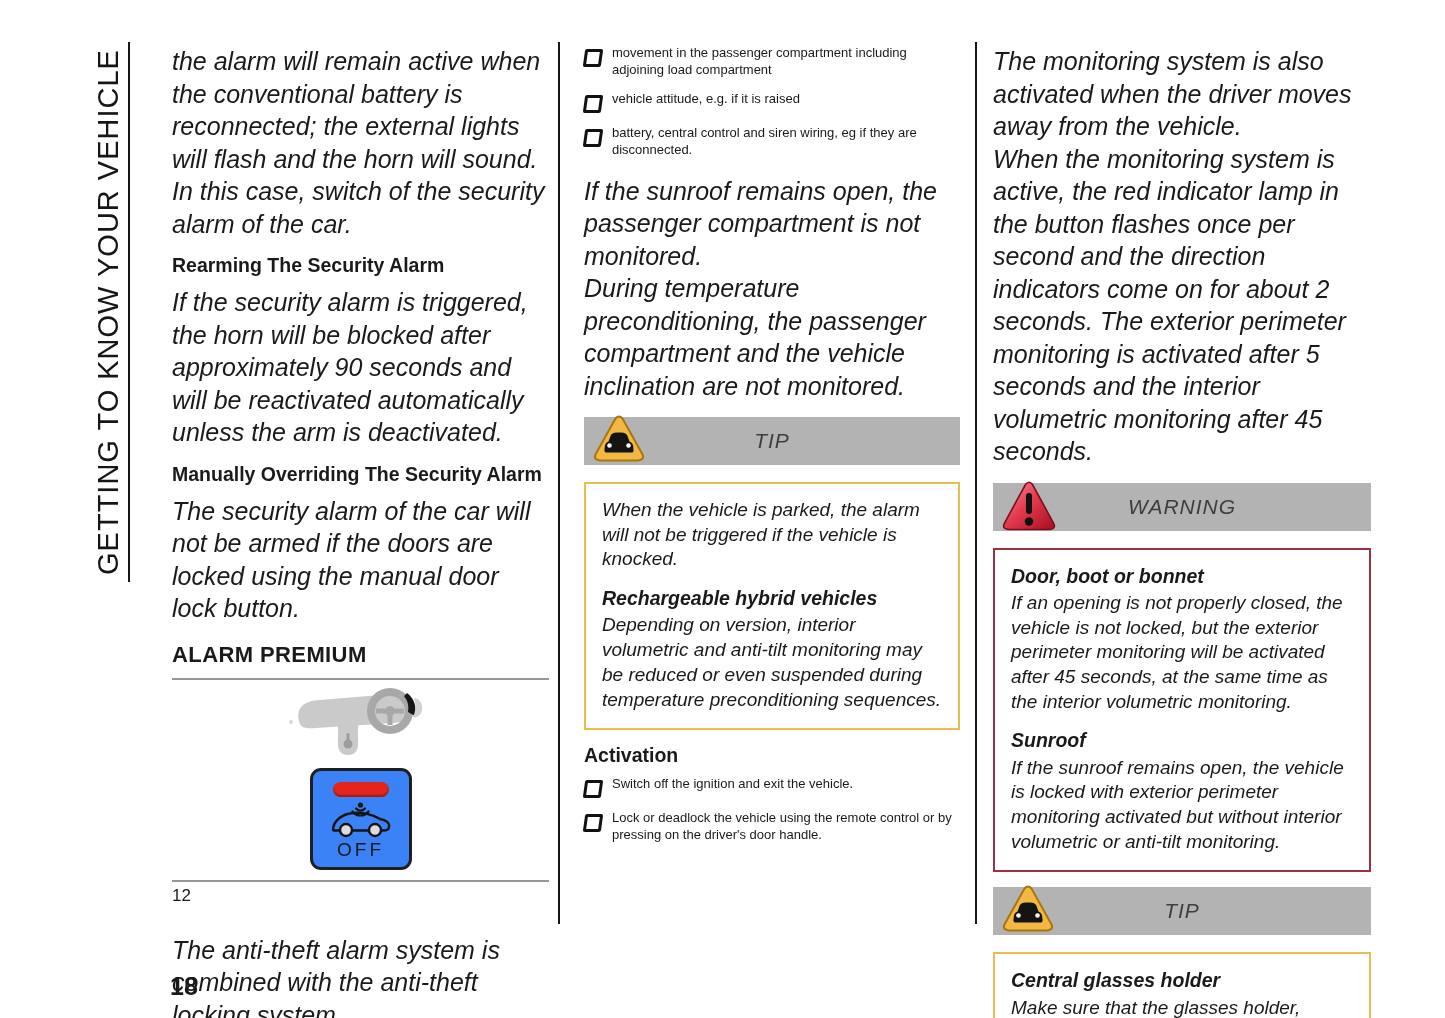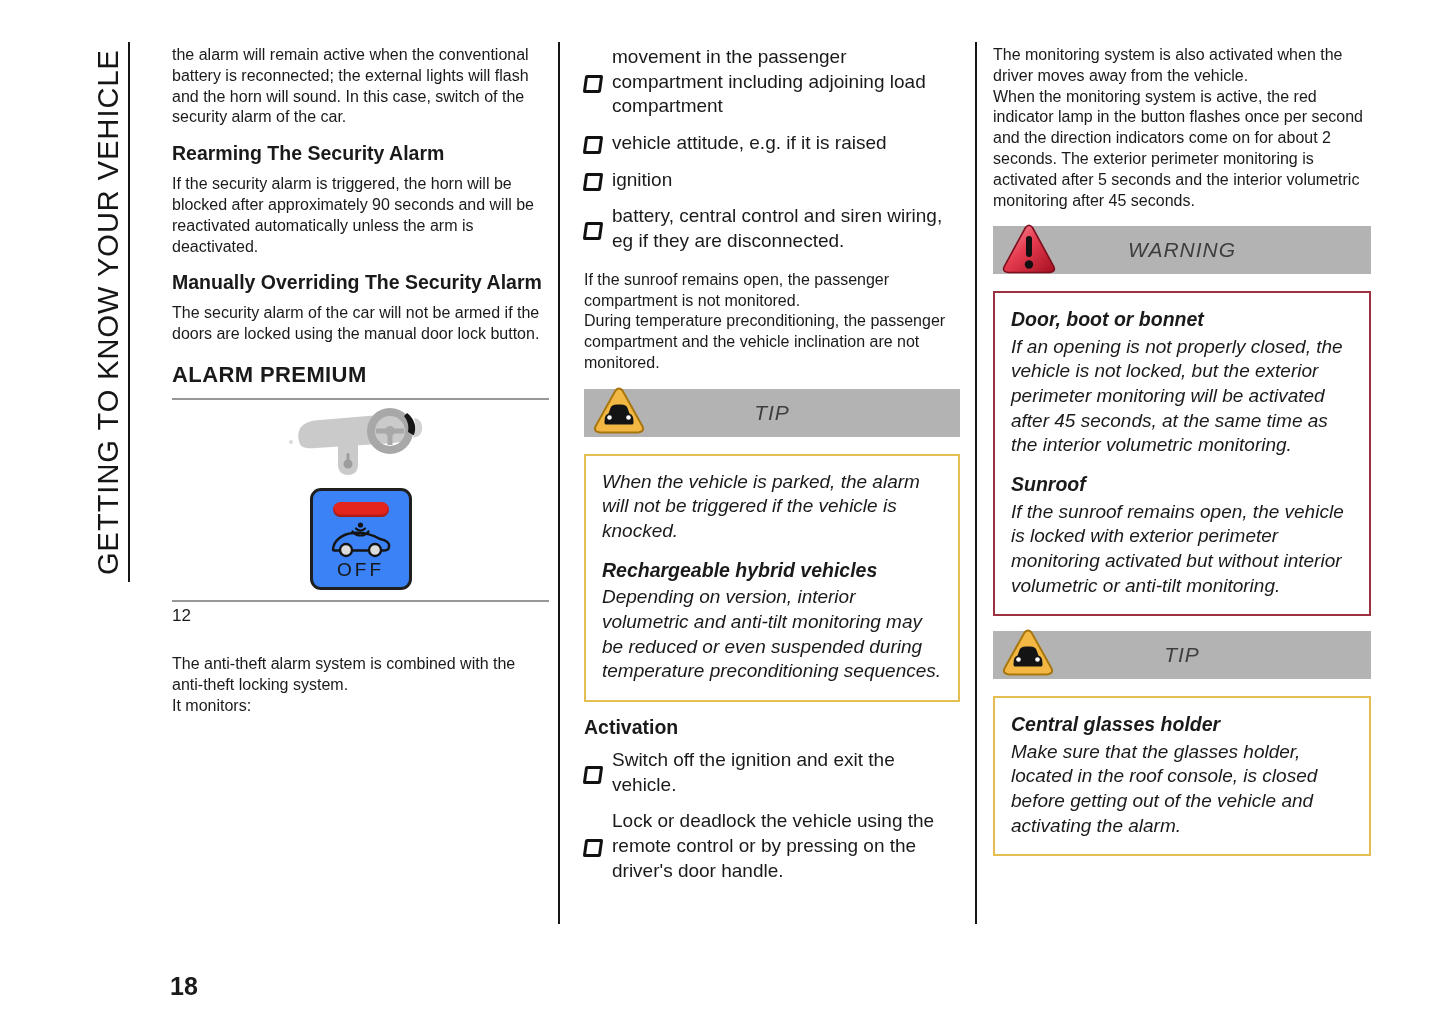--- a/index.html
+++ b/index.html
@@ -15,30 +15,30 @@
     border-bottom:2px solid #161616;line-height:36px;color:#161616;
   }
   
   .col{position:absolute;top:45px;}
   #col1{left:172px;width:377px;}
   #col2{left:584px;width:376px;}
   #col3{left:993px;width:378px;}
   .vline{position:absolute;top:42px;height:882px;width:2px;background:#161616;}
   #vl1{left:558px;} #vl2{left:975px;}
   
-  p{margin:0;font-size:16px;line-height:1.3;}
+  p{margin:0;font-size:25px;line-height:1.3;font-style:italic;}
   .para{margin-bottom:13px;}
   .nogap{margin-bottom:0;}
   .sub{font-size:19.5px;font-weight:bold;margin:14px 0 9px;white-space:nowrap;}
   .premium{font-size:22px;font-weight:800;letter-spacing:.4px;margin:17px 0 10px;}
   .rule{height:2px;background:#979797;margin:9px 0 0;}
   .fig-num{font-size:17px;margin:4px 0 0;}
   .after-fig{margin-top:28px;}
   
-  .bullet{display:flex;font-size:19px;line-height:1.3;margin:0 0 12px;align-items:center;}
+  .bullet{display:flex;font-size:13px;line-height:1.3;margin:0 0 12px;}
   .sq{flex:none;width:12px;height:12px;border:3.4px solid #111;border-radius:2px;
       margin:4px 10px 0 0;transform:skewX(-8deg);}
   
   .bar{position:relative;height:48px;background:#b3b3b3;display:flex;
        align-items:center;justify-content:center;margin:15px 0 17px;}
   .bar-label{font-style:italic;font-size:21px;color:#3e3e3e;letter-spacing:1px;}
   .bar-icon{position:absolute;left:8px;top:-4px;}
   
   .notebox{font-style:italic;font-size:19px;line-height:1.3;
            padding:14px 16px 16px;margin-bottom:10px;}
@@ -116,24 +116,20 @@
   <div class="bullet">
     <span class="sq"></span>
     <span class="txt">movement in the passenger compartment including adjoining load compartment</span>
   </div>
   <div class="bullet">
     <span class="sq"></span>
     <span class="txt">vehicle attitude, e.g. if it is raised</span>
   </div>
   <div class="bullet">
     <span class="sq"></span>
-    <span class="txt">ignition</span>
-  </div>
-  <div class="bullet">
-    <span class="sq"></span>
     <span class="txt">battery, central control and siren wiring, eg if they are disconnected.</span>
   </div>
 
   <p class="nogap" style="margin-top:16px">If the sunroof remains open, the passenger compartment is not monitored.</p>
   <p class="nogap">During temperature preconditioning, the passenger compartment and the vehicle inclination are not monitored.</p>
 
   <div class="bar">
     <svg class="bar-icon" width="54" height="52" viewBox="0 0 54 52">
       <path d="M23.5,5.5 Q27,1.5 30.5,5.5 L50,40.5 Q53.5,46.5 46,47.5 L8,47.5 Q0.5,46.5 4,40.5 Z" fill="#f3b843" stroke="#a8760f" stroke-width="2"></path>
       <path d="M12.5,36.5 Q12.5,29.5 16.5,28.5 L18.5,23 Q19.5,19.5 25,19.5 L29,19.5 Q34.5,19.5 35.5,23 L37.5,28.5 Q41.5,29.5 41.5,36.5 L41.5,38 Q41.5,39.5 39.5,39.5 L14.5,39.5 Q12.5,39.5 12.5,38 Z" fill="#141414"></path>

